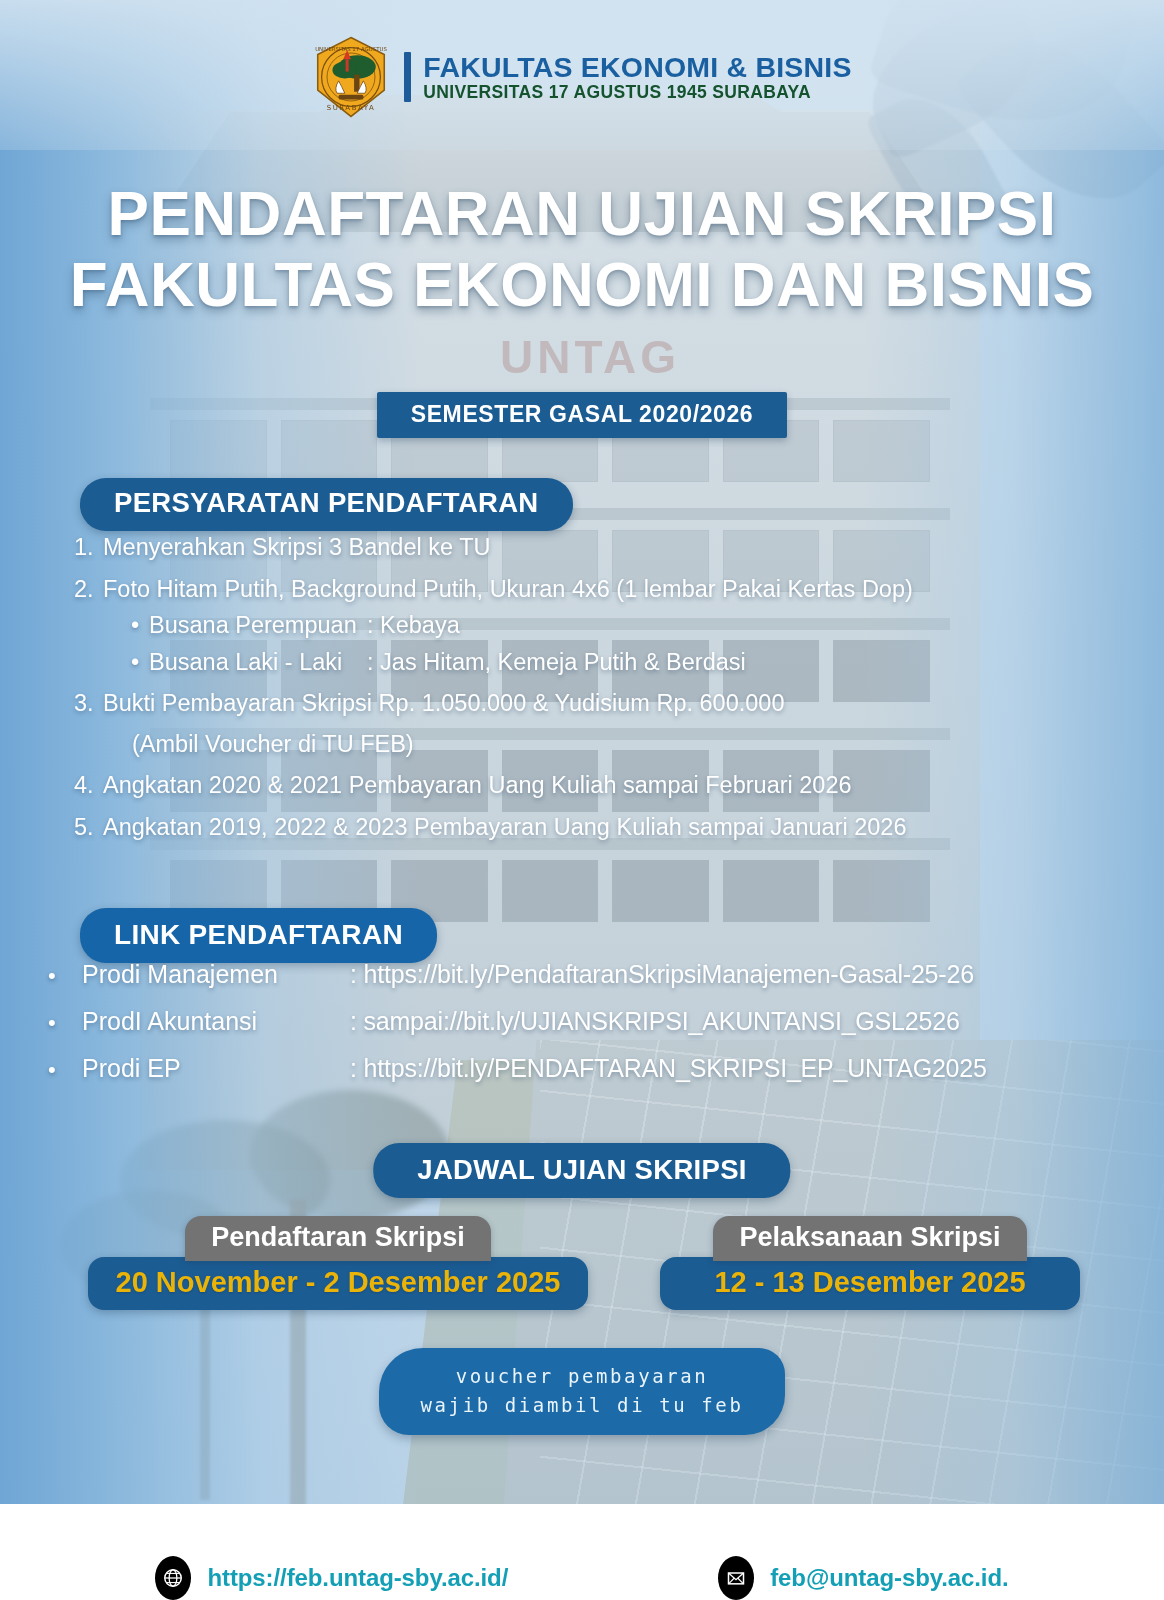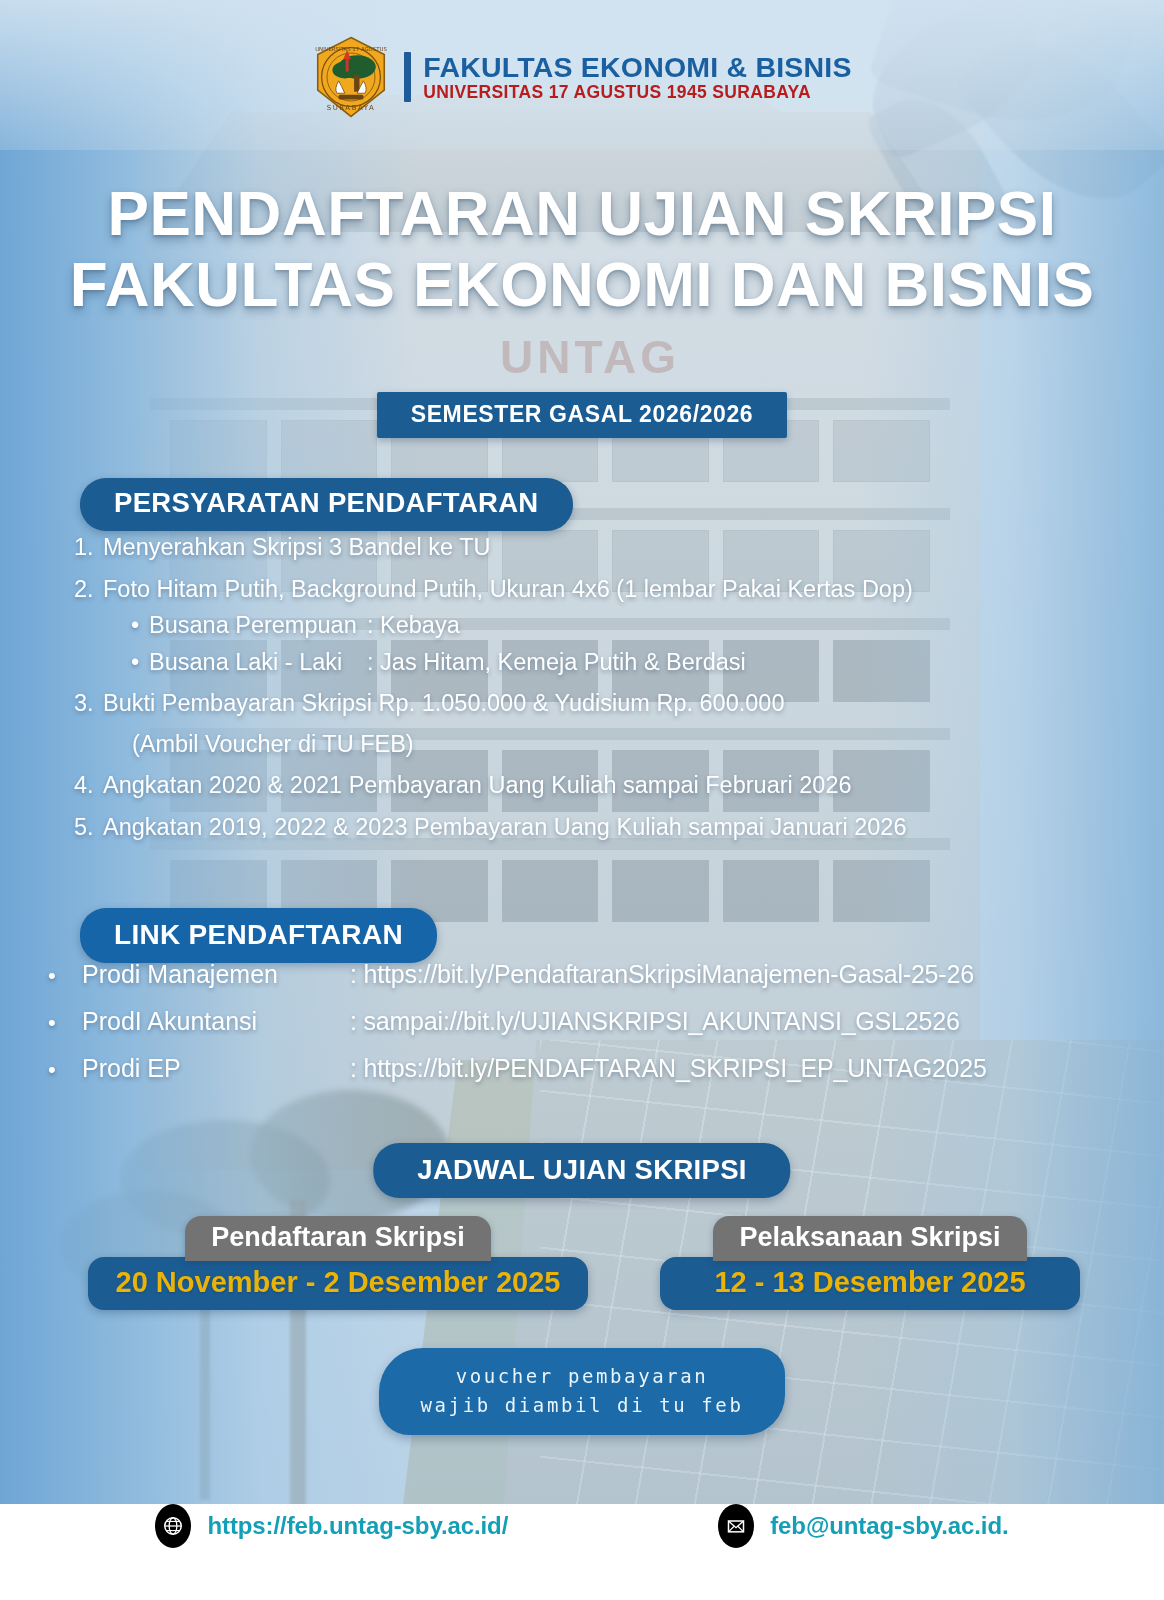--- a/index.html
+++ b/index.html
@@ -119,21 +119,21 @@
   }
   .logo { width:78px; height:82px; position:relative; flex:none; }
   .hdr-text { display:flex; align-items:stretch; gap:12px; }
   .hdr-bar { width:7px; background:#1d5c99; border-radius:1px; }
   .hdr-lines { display:flex; flex-direction:column; justify-content:center; }
   .hdr-l1 {
     font-size:28.5px; font-weight:700; color:#1a5fa0; letter-spacing:.2px; line-height:1.08;
     font-family:"Liberation Sans", sans-serif;
   }
   .hdr-l2 {
-    font-size:17.5px; font-weight:700; color:#b91c1c; letter-spacing:.35px; line-height:1.15;
+    font-size:17.5px; font-weight:700; color:#14532d; letter-spacing:.35px; line-height:1.15;
     font-family:"Liberation Sans", sans-serif;
   }
 
   
   .title {
     position:absolute; top:178px; left:0; width:100%;
     text-align:center; color:#ffffff;
     font-family:"Liberation Sans", sans-serif;
     font-weight:700; font-size:63px; line-height:1.13;
     letter-spacing:.5px;
@@ -225,21 +225,21 @@
     box-shadow:0 4px 10px rgba(25,55,85,.30);
     text-transform:lowercase;
   }
   .voucher span { display:block; }
   .voucher .v1 { text-transform:lowercase; }
 
   
   .footer {
     position:absolute; left:0; bottom:0; width:100%; height:96px;
     background:#ffffff;
-    display:flex; align-items:flex-start; justify-content:center; gap:210px;
+    display:flex; align-items:flex-end; justify-content:center; gap:210px;
   }
   .fi { display:flex; align-items:center; gap:16px; }
   .fi-icon {
     width:36px; height:44px; border-radius:50%; background:#000;
     display:flex; align-items:center; justify-content:center; flex:none;
   }
   .fi-text {
     color:#139fb5; font-weight:700; font-size:24px; letter-spacing:-.1px;
     font-family:"Liberation Sans", sans-serif;
   }
@@ -358,21 +358,21 @@
         </div>
       </div>
     </div>
 
     <div class="title">
       <span class="tl">PENDAFTARAN UJIAN SKRIPSI</span>
       <span class="tl">FAKULTAS EKONOMI DAN BISNIS</span>
     </div>
 
     <div class="sem-wrap">
-      <div class="sem-badge">SEMESTER GASAL 2026/2026</div>
+      <div class="sem-badge">SEMESTER GASAL 2020/2026</div>
     </div>
 
     <div class="pill pill-persyaratan">PERSYARATAN PENDAFTARAN</div>
 
     <div class="req">
 
       <div class="req-item">
         <div class="req-num">1.</div>
         <div class="req-txt">Menyerahkan Skripsi 3 Bandel ke TU</div>
       </div>

